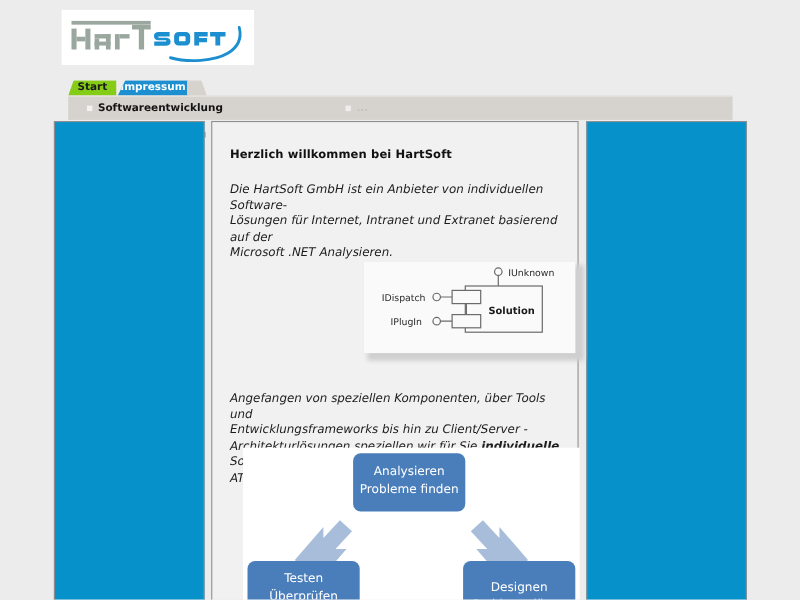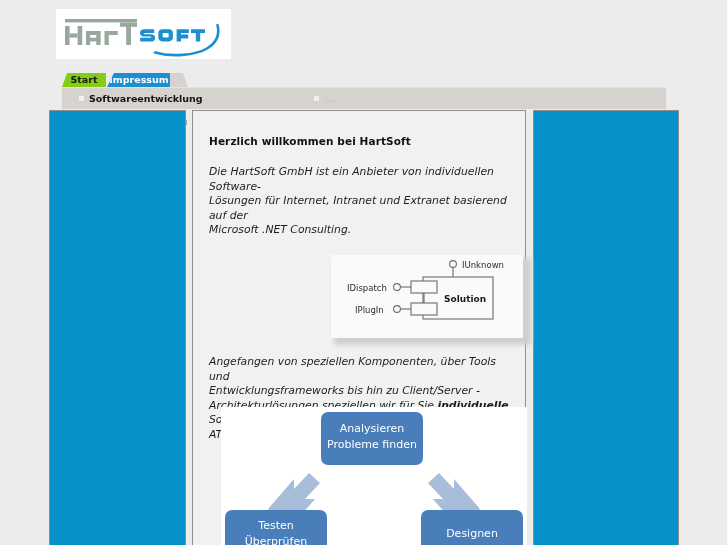--- a/index.html
+++ b/index.html
@@ -165,21 +165,21 @@
     line-height: 14.6px;
     color: #1c1c1c;
     margin: 0;
     font-style: italic;
   }
   .para b { font-weight: bold; }
 
   
   .com-wrap {
     position: absolute;
-    left: 122px; top: 120px;
+    left: 122px; top: 103px;
     width: 200px;
     height: 90px;
     text-decoration: underline;
   }
   .com-shadow {
     position: absolute;
     left: 3px; top: 3px;
     width: 197px; height: 87px;
     background: #cfcfcf;
     filter: blur(2px);
@@ -274,21 +274,21 @@
     <div class="panel panel-right" style="background: rgb(6, 145, 202);"></div>
 
     <div class="panel panel-center" style="background: rgb(241, 241, 241);">
       <div class="content">
 
         <div class="welcome-heading">Herzlich willkommen bei HartSoft</div>
 
         <p class="para">
           <span>Die HartSoft GmbH ist ein Anbieter von individuellen Software-</span><br>
           <span>Lösungen für Internet, Intranet und Extranet basierend auf der</span><br>
-          <span>Microsoft .NET Consulting.</span>
+          <span>Microsoft .NET Analysieren.</span>
         </p>
 
         <div class="com-wrap">
           <div class="com-shadow"></div>
           <div class="com-card">
             <svg width="192" height="83" viewBox="0 0 192 83">
               <rect x="0" y="0" width="192" height="83" fill="#fafafa"></rect>
 
               <rect x="92" y="22" width="70" height="42" fill="none" stroke="#6b6b6b" stroke-width="1.1"></rect>
 

